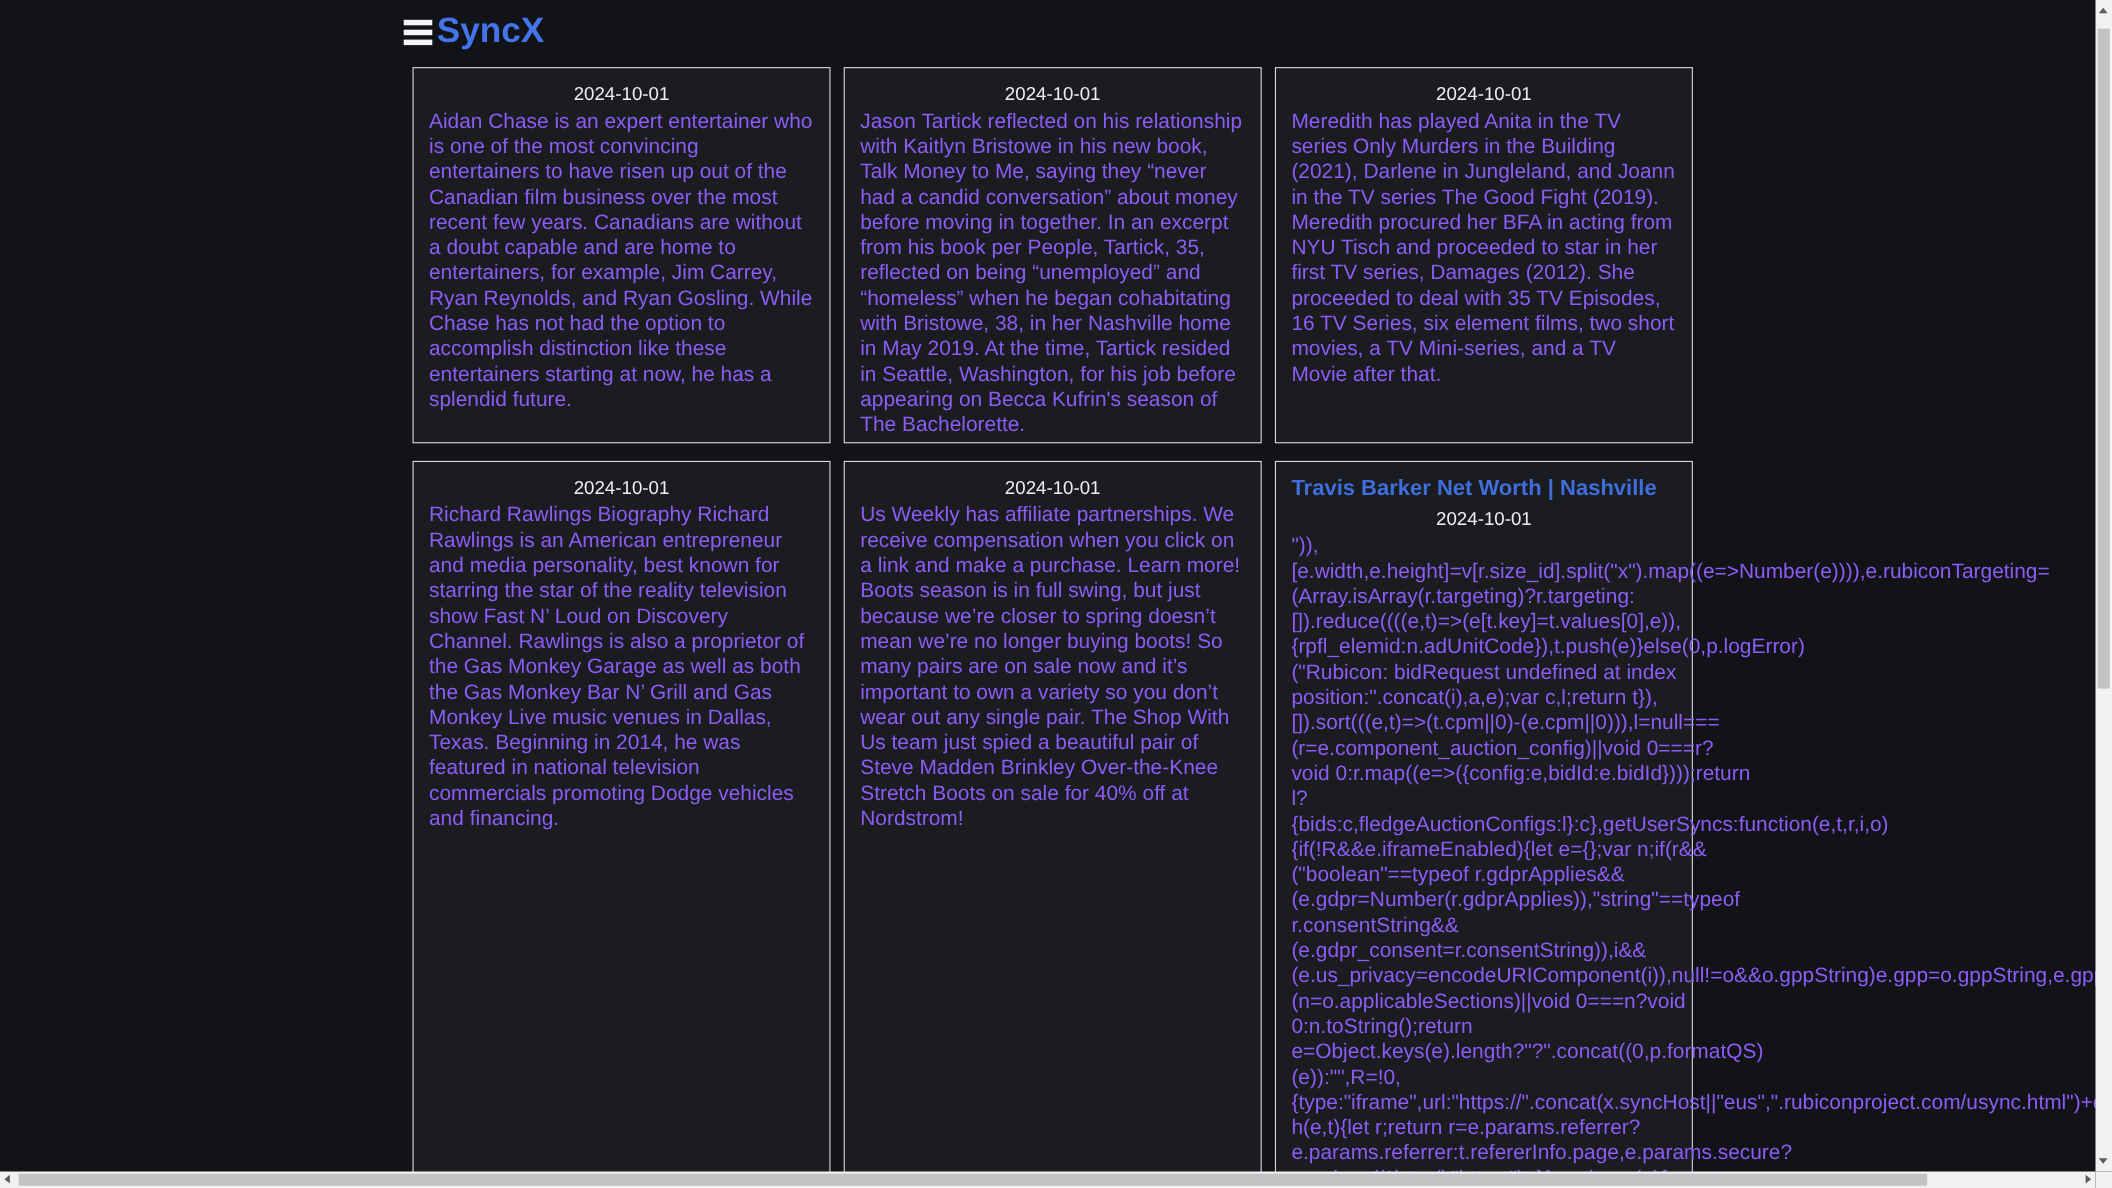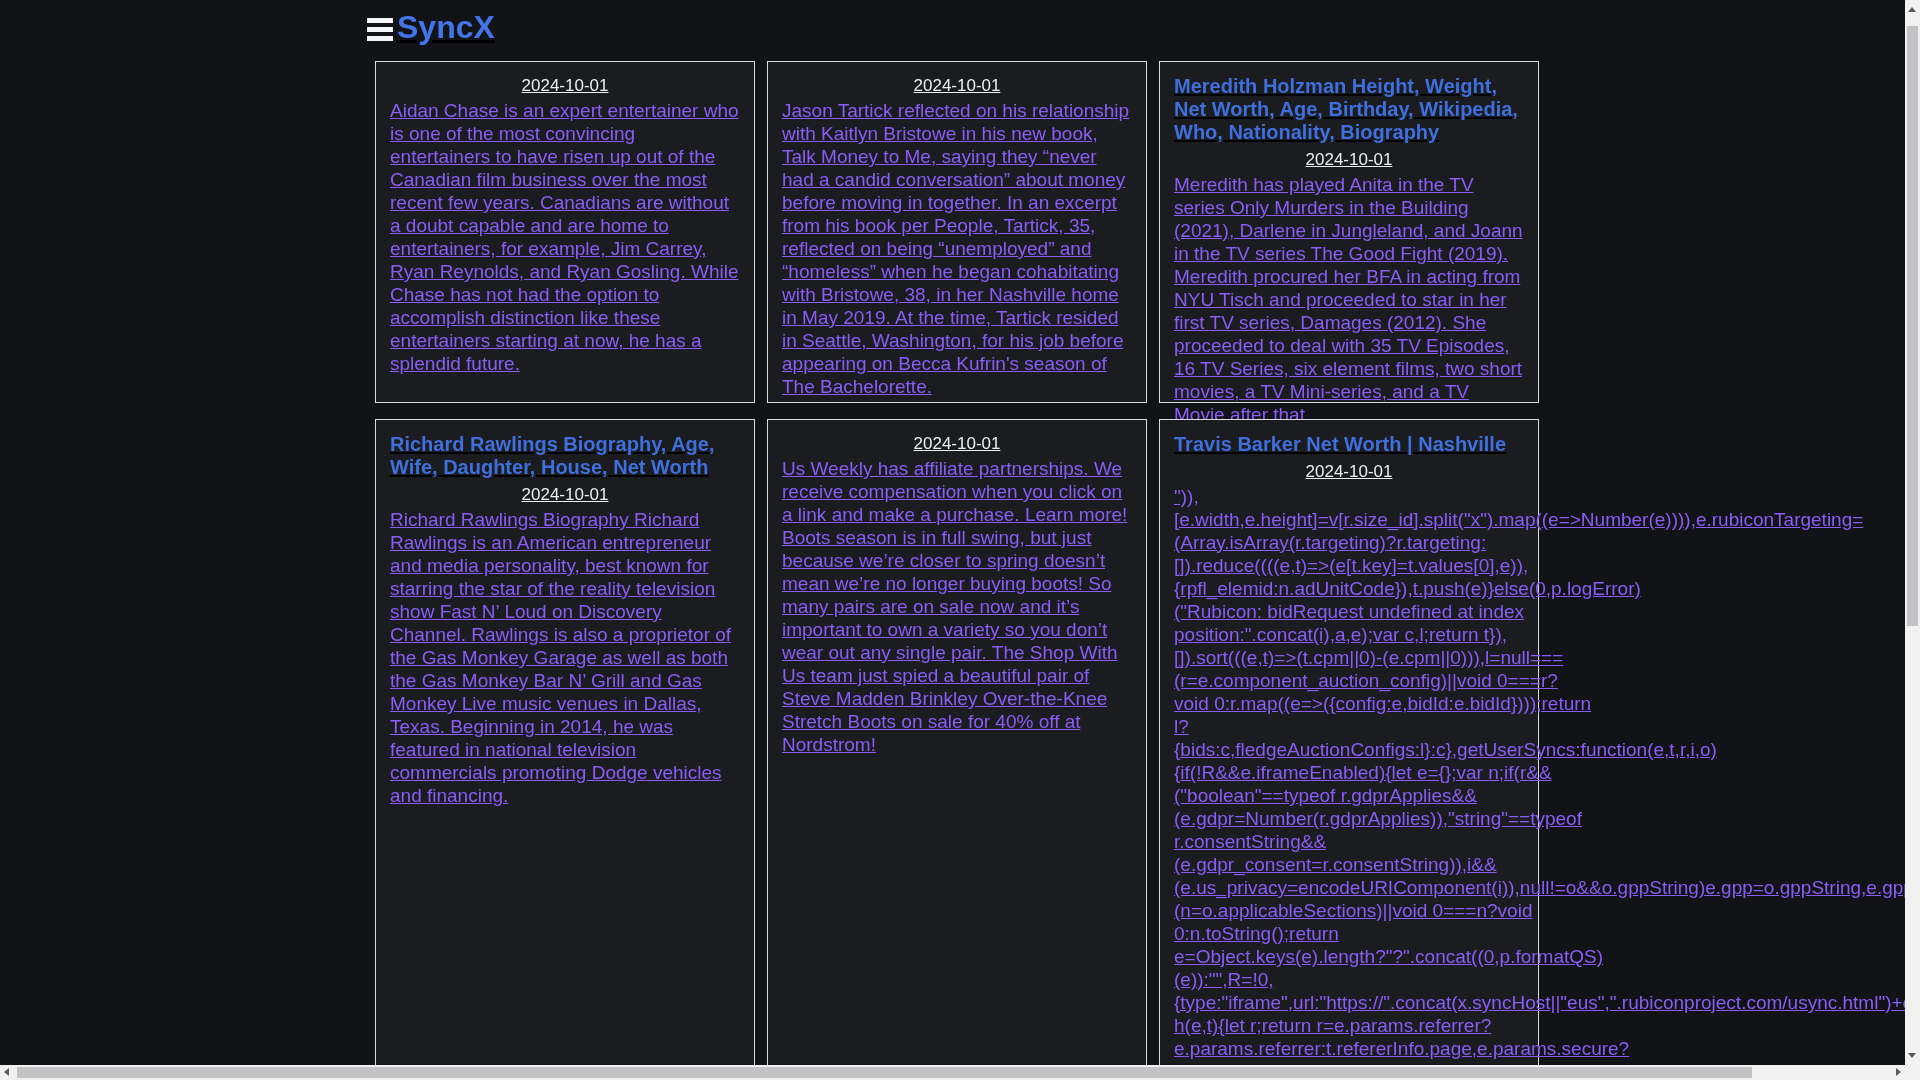--- a/index.html
+++ b/index.html
@@ -1,15 +1,15 @@
 <!DOCTYPE html>
 <html><head>
 <meta charset="utf-8">
 <style>
-  * { margin:0; padding:0; box-sizing:border-box;text-decoration:underline; }
+  * { margin:0; padding:0; box-sizing:border-box; }
   html,body{
     width:1920px; height:1080px; overflow:hidden;
     background:#121317;
     font-family:"Liberation Sans","DejaVu Sans",sans-serif;
     position:relative;
   }
   
   .header{ position:absolute; left:367px; top:8px; display:flex; align-items:center; }
   .hamburger{ width:26px; height:23px; display:flex; flex-direction:column; justify-content:space-between; cursor:pointer; margin-top:5px;}
   .hamburger .bar{ width:26px; height:5px; background:#f5f6f7; }
@@ -78,27 +78,25 @@
     <div class="card-date">2024-10-01</div>
     <div class="card-body">Aidan Chase is an expert entertainer who is one of the most convincing entertainers to have risen up out of the Canadian film business over the most recent few years. Canadians are without a doubt capable and are home to entertainers, for example, Jim Carrey, Ryan Reynolds, and Ryan Gosling. While Chase has not had the option to accomplish distinction like these entertainers starting at now, he has a splendid future.</div>
   </article>
 
   <article class="card">
     <div class="card-date">2024-10-01</div>
     <div class="card-body">Jason Tartick reflected on his relationship with Kaitlyn Bristowe in his new book, Talk Money to Me, saying they “never had a candid conversation” about money before moving in together. In an excerpt from his book per People, Tartick, 35, reflected on being “unemployed” and “homeless” when he began cohabitating with Bristowe, 38, in her Nashville home in May 2019. At the time, Tartick resided in Seattle, Washington, for his job before appearing on Becca Kufrin's season of The Bachelorette.</div>
   </article>
 
   <article class="card">
-    <a class="card-title">Meredith Holzman Height, Weight, Net Worth, Age, Birthday, Wikipedia, Who, Nationality, Biography</a>
     <div class="card-date">2024-10-01</div>
     <div class="card-body">Meredith has played Anita in the TV series Only Murders in the Building (2021), Darlene in Jungleland, and Joann in the TV series The Good Fight (2019). Meredith procured her BFA in acting from NYU Tisch and proceeded to star in her first TV series, Damages (2012). She proceeded to deal with 35 TV Episodes, 16 TV Series, six element films, two short movies, a TV Mini-series, and a TV Movie after that.</div>
   </article>
 
   <article class="card">
-    <a class="card-title">Richard Rawlings Biography, Age, Wife, Daughter, House, Net Worth</a>
     <div class="card-date">2024-10-01</div>
     <div class="card-body">Richard Rawlings Biography Richard Rawlings is an American entrepreneur and media personality, best known for starring the star of the reality television show Fast N’ Loud on Discovery Channel. Rawlings is also a proprietor of the Gas Monkey Garage as well as both the Gas Monkey Bar N’ Grill and Gas Monkey Live music venues in Dallas, Texas. Beginning in 2014, he was featured in national television commercials promoting Dodge vehicles and financing.</div>
   </article>
 
   <article class="card">
     <div class="card-date">2024-10-01</div>
     <div class="card-body">Us Weekly has affiliate partnerships. We receive compensation when you click on a link and make a purchase. Learn more! Boots season is in full swing, but just because we’re closer to spring doesn’t mean we’re no longer buying boots! So many pairs are on sale now and it’s important to own a variety so you don’t wear out any single pair. The Shop With Us team just spied a beautiful pair of Steve Madden Brinkley Over-the-Knee Stretch Boots on sale for 40% off at Nordstrom!</div>
   </article>
 
   <article class="card">

